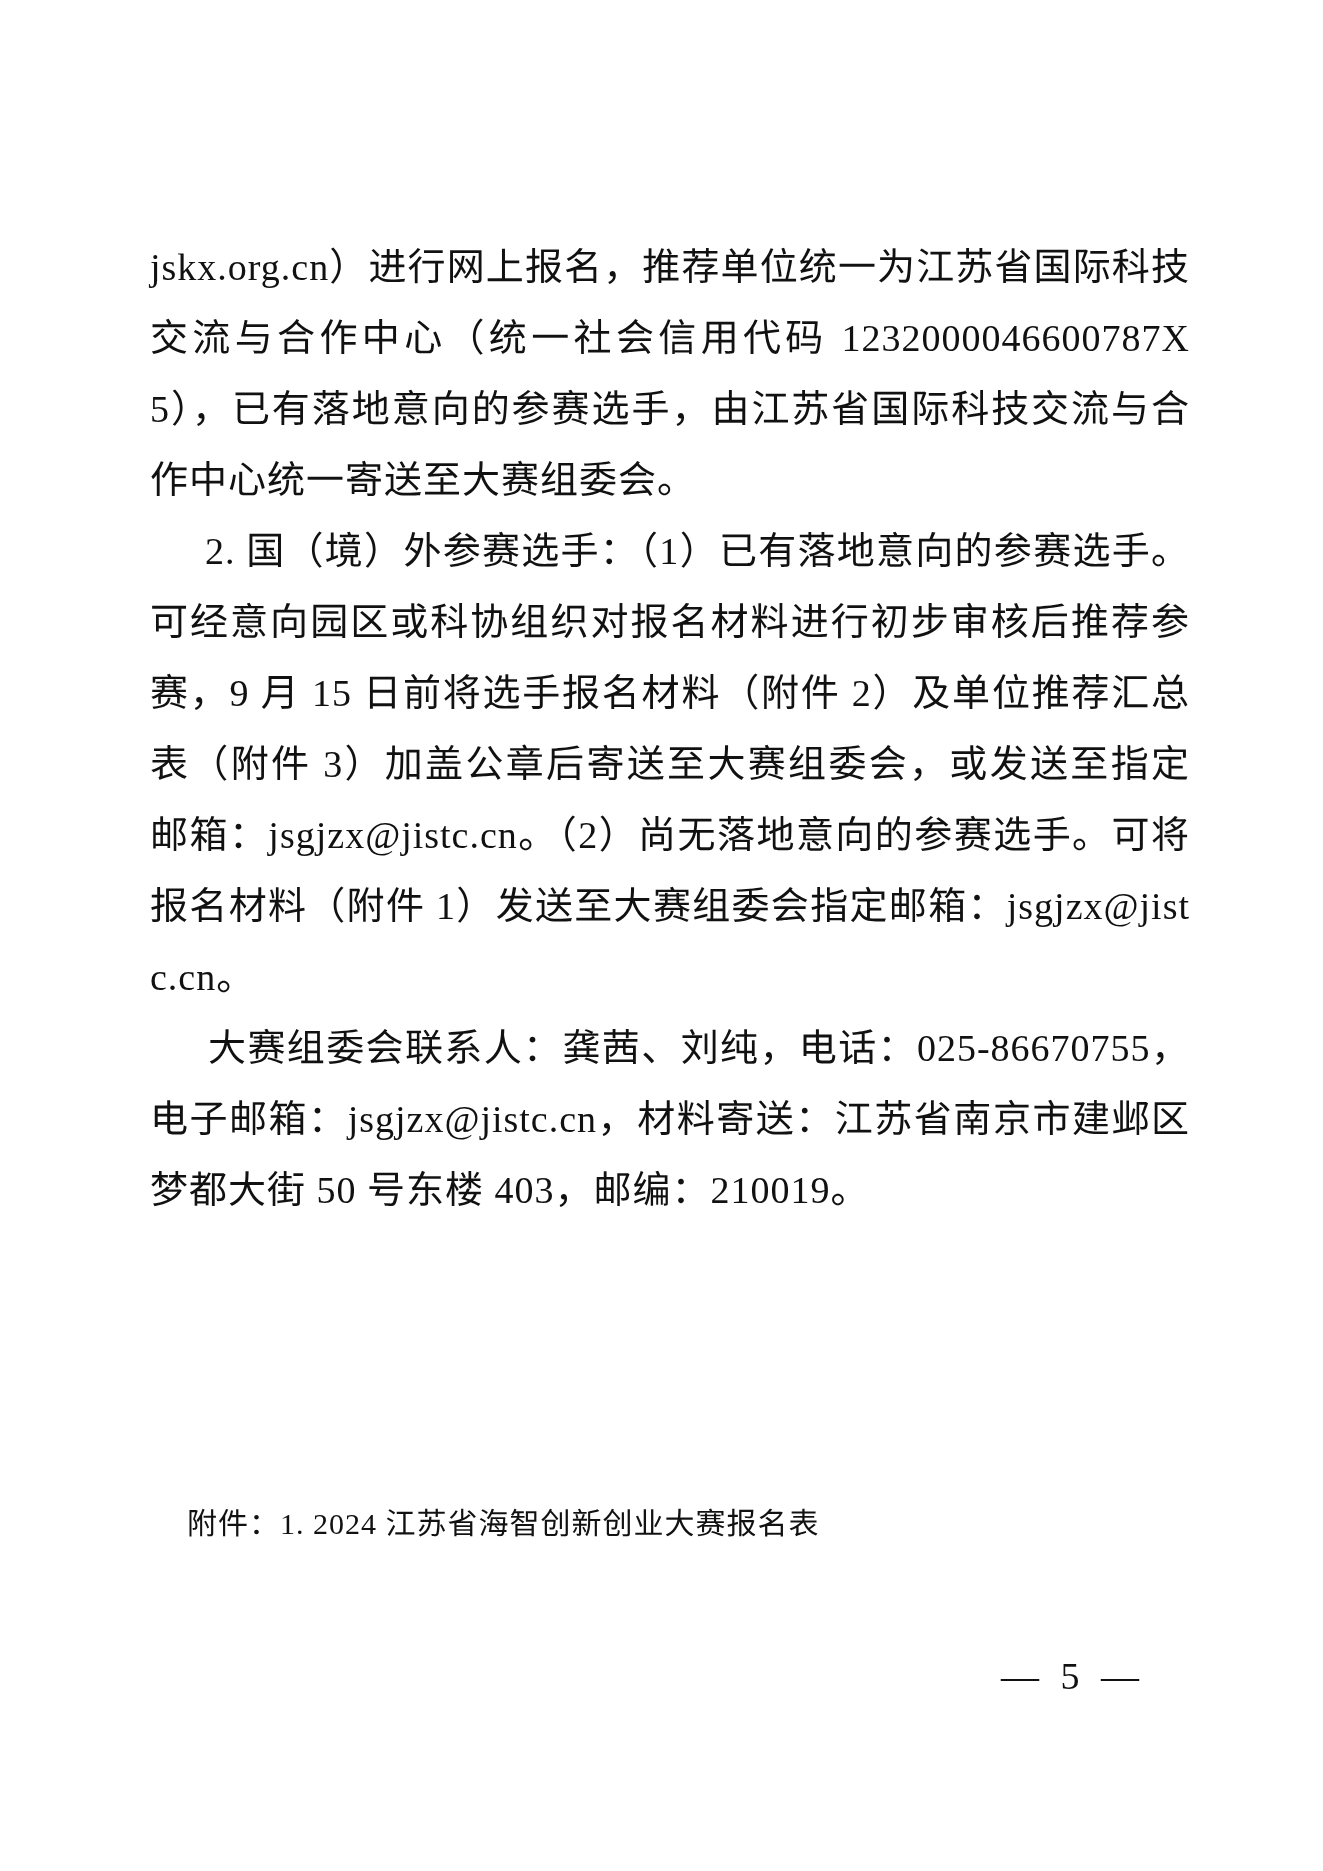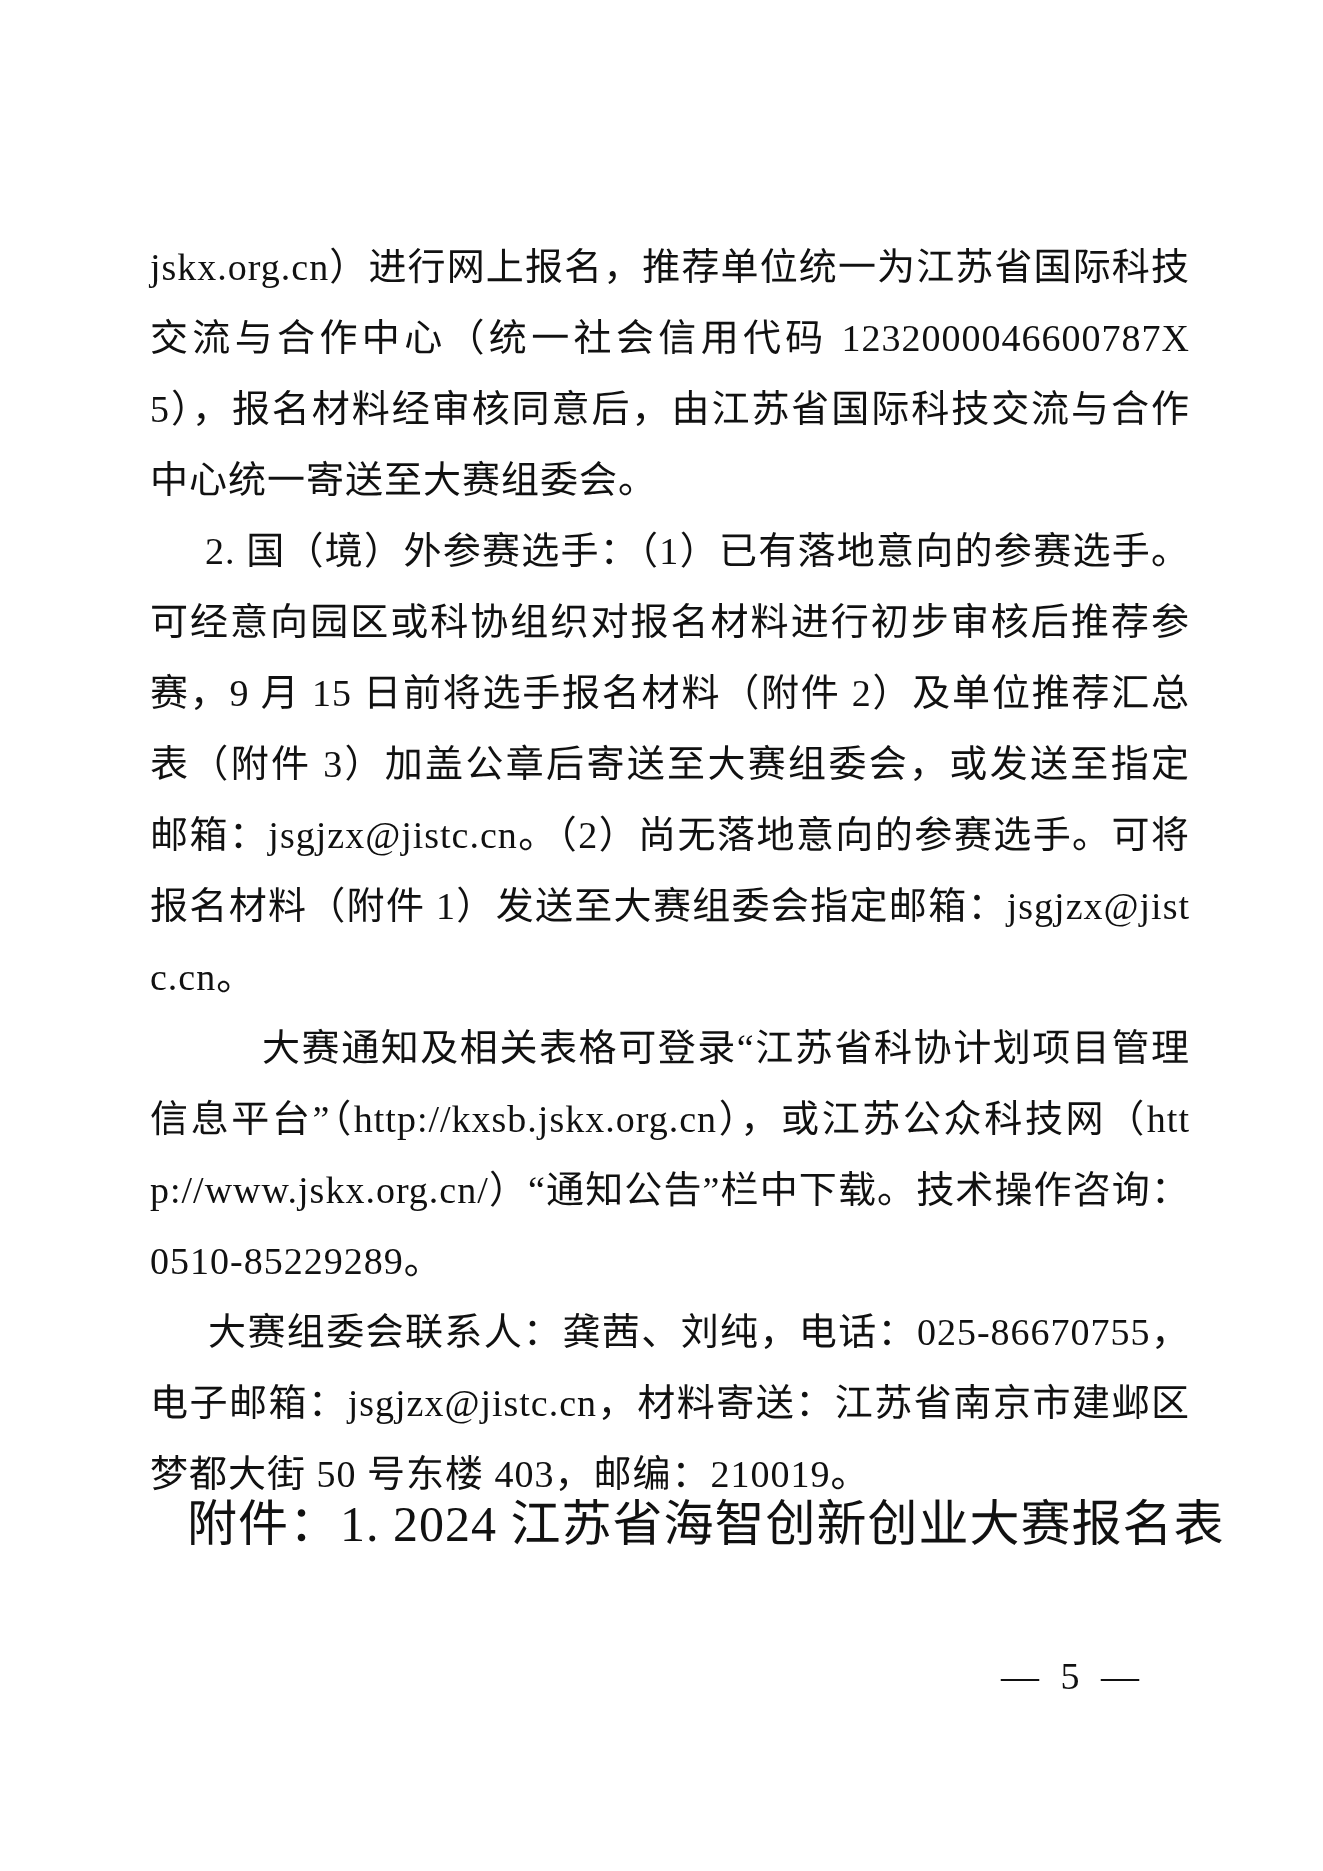--- a/index.html
+++ b/index.html
@@ -32,21 +32,21 @@
     word-break: break-all;
   }
   .para.indent-num  { text-indent: 55px; }
   .para.indent-wide { text-indent: 112px; }
   .para.indent-std  { text-indent: 58px; }
 
   .attachments {
     position: absolute;
     left: 187px;
     top: 1492px;
-    font-size: 50px;
+    font-size: 30px;
     line-height: 64px;
     letter-spacing: 1px;
     white-space: nowrap;
   }
   .att-row { display: flex; }
   .att-label { display: inline-block; }
   .att-label.spacer { visibility: hidden; }
   .att-item { display: inline-block; }
 
   .page-number {
@@ -58,23 +58,22 @@
     letter-spacing: 6px;
     color: #111111;
   }
 </style>
 </head>
 <body>
 
 <div class="doc">
 
   <main class="content">
-    <p class="para">jskx.org.cn）进行网上报名，推荐单位统一为江苏省国际科技交流与合作中心（统一社会信用代码 1232000046600787X5），报名材料经审核同意后，由江苏省国际科技交流与合作中心统一寄送至大赛组委会。</p>
+    <p class="para">jskx.org.cn）进行网上报名，推荐单位统一为江苏省国际科技交流与合作中心（统一社会信用代码 1232000046600787X5），已有落地意向的参赛选手，由江苏省国际科技交流与合作中心统一寄送至大赛组委会。</p>
     <p class="para indent-num">2. 国（境）外参赛选手：（1）已有落地意向的参赛选手。可经意向园区或科协组织对报名材料进行初步审核后推荐参赛，9 月 15 日前将选手报名材料（附件 2）及单位推荐汇总表（附件 3）加盖公章后寄送至大赛组委会，或发送至指定邮箱：jsgjzx@jistc.cn。（2）尚无落地意向的参赛选手。可将报名材料（附件 1）发送至大赛组委会指定邮箱：jsgjzx@jistc.cn。</p>
-    <p class="para indent-wide">大赛通知及相关表格可登录“江苏省科协计划项目管理信息平台”（http://kxsb.jskx.org.cn），或江苏公众科技网（http://www.jskx.org.cn/）“通知公告”栏中下载。技术操作咨询：0510-85229289。</p>
     <p class="para indent-std">大赛组委会联系人：龚茜、刘纯，电话：025-86670755，电子邮箱：jsgjzx@jistc.cn，材料寄送：江苏省南京市建邺区梦都大街 50 号东楼 403，邮编：210019。</p>
   </main>
 
   <section class="attachments">
     <div class="att-row">
       <span class="att-label">附件：</span>
       <span class="att-item">1. 2024 江苏省海智创新创业大赛报名表</span>
     </div>
   </section>
 

